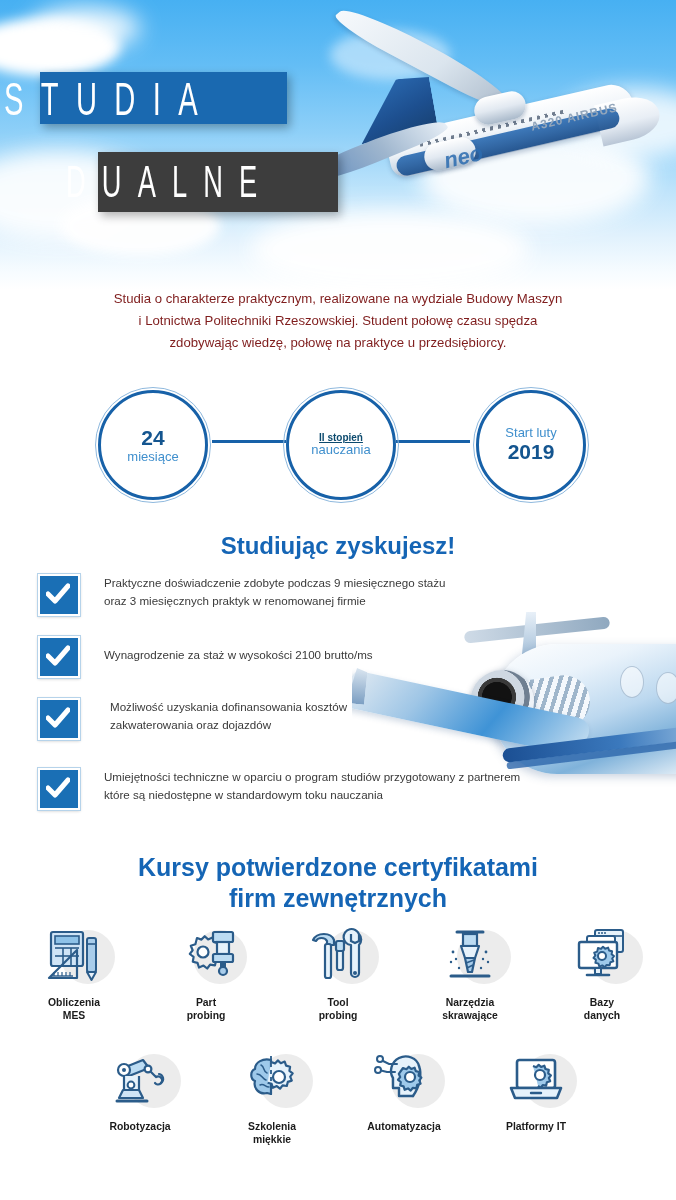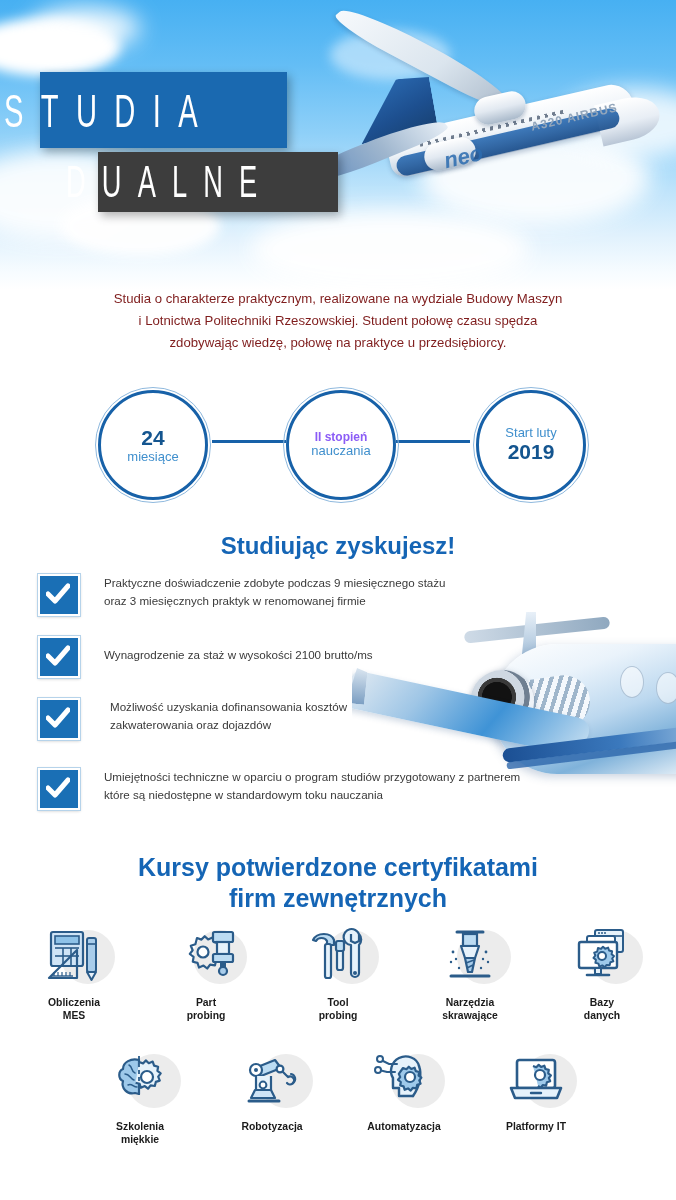--- a/index.html
+++ b/index.html
@@ -89,21 +89,21 @@
   }
   .banner span{
     color:#ffffff;
     font-family:"Liberation Sans Narrow","Liberation Sans",sans-serif;
     font-weight:300;
     transform:scaleX(.62);
     transform-origin:left center;
     white-space:nowrap;
   }
   .banner-studia{
-    left:40px;top:72px;width:247px;height:76px;background:#1a69b0;
+    left:40px;top:72px;width:247px;height:52px;background:#1a69b0;
     justify-content:center;
   }
   .banner-studia span{font-size:47px;letter-spacing:28px;margin-left:22px;}
   .banner-dualne{
     left:98px;top:152px;width:240px;height:60px;background:#3d3d3d;
     justify-content:center;
   }
   .banner-dualne span{font-size:44px;letter-spacing:26px;margin-left:30px;}
 
   
@@ -119,21 +119,21 @@
     border:3px solid #1761a8;
     display:flex;flex-direction:column;align-items:center;justify-content:center;
     text-align:center;line-height:1.14;
   }
   .badge::after{
     content:"";position:absolute;left:-6px;top:-6px;right:-6px;bottom:-6px;
     border-radius:50%;border:1px solid #8fb9de;
   }
   .badge .big{font-size:21px;font-weight:bold;color:#14558f;}
   .badge .sm{font-size:13px;color:#3f8fcd;}
-  .badge .bold-sm{font-size:12px;font-weight:bold;color:#8b5cf6;}
+  .badge .bold-sm{font-size:10px;font-weight:bold;color:#0c4a6e;text-decoration:underline;}
   .b1{left:98px;top:2px;}
   .b2{left:286px;top:2px;}
   .b3{left:476px;top:2px;}
   .connector{position:absolute;height:3px;background:#1761a8;top:52px;}
   .c-left{left:212px;width:74px;}
   .c-right{left:396px;width:74px;}
 
   
   .sect-title{
     position:absolute;width:676px;text-align:center;
@@ -491,41 +491,20 @@
       </div>
 
     </div>
 
     <div class="row row2">
 
       <div class="course">
         <div class="ico-wrap">
           <div class="ico-shadow"></div>
           <svg class="ico" width="62" height="60" viewBox="0 0 62 60">
-            <path d="M30 10 C22 8, 14 12, 14 19 C9 21, 9 29, 14 31 C12 38, 18 45, 26 43 L30 44 Z" fill="#9ec9ea" stroke="#2b5c8a" stroke-width="2.2" stroke-linejoin="round"></path>
-            <g fill="none" stroke="#2b5c8a" stroke-width="1.5" stroke-linecap="round">
-              <path d="M20 15 C24 17, 22 22, 26 23"></path>
-              <path d="M16 24 C21 24, 21 29, 25 30"></path>
-              <path d="M19 35 C23 33, 24 37, 28 37"></path>
-            </g>
-            <path d="M30 12 l4 1.4 2.8-3 3 2.8 3.9-1.6 1.4 4 4 1.1-.7 4.2 3.3 2.5-2.5 3.3 1.6 3.9-4 1.3-1 4.1-4.2-.6-2.6 3.3-3.2-2.6-3.9 1.7-1.3-4-4-1.1" fill="#e6f2fb" stroke="#2b5c8a" stroke-width="2.2" stroke-linejoin="round"></path>
-            <circle cx="38" cy="27" r="6" fill="#ffffff" stroke="#2b5c8a" stroke-width="2.2"></circle>
-            <line x1="30" y1="6" x2="30" y2="48" stroke="#2b5c8a" stroke-width="1.8" stroke-dasharray="4 3"></line>
-          </svg>
-        </div>
-        <div class="clabel">
-          <div>Szkolenia</div>
-          <div>miękkie</div>
-        </div>
-      </div>
-
-      <div class="course">
-        <div class="ico-wrap">
-          <div class="ico-shadow"></div>
-          <svg class="ico" width="62" height="60" viewBox="0 0 62 60">
             <path d="M14 18 L34 10 L40 18 L20 26 Z" fill="#bcdcf3" stroke="#2b5c8a" stroke-width="2.2" stroke-linejoin="round"></path>
             <circle cx="15" cy="20" r="6" fill="#ffffff" stroke="#2b5c8a" stroke-width="2.2"></circle>
             <circle cx="15" cy="20" r="2" fill="#2b5c8a"></circle>
             <path d="M15 26 L15 40 L30 40 L30 26" fill="#e6f2fb" stroke="#2b5c8a" stroke-width="2.2" stroke-linejoin="round"></path>
             <path d="M14 40 L30 40 L34 48 L10 48 Z" fill="#cfe4f6" stroke="#2b5c8a" stroke-width="2.2" stroke-linejoin="round"></path>
             <line x1="8" y1="51" x2="38" y2="51" stroke="#2b5c8a" stroke-width="3" stroke-linecap="round"></line>
             <circle cx="22" cy="35" r="3.4" fill="#ffffff" stroke="#2b5c8a" stroke-width="2"></circle>
             <circle cx="39" cy="19" r="3.4" fill="#ffffff" stroke="#2b5c8a" stroke-width="2.2"></circle>
             <path d="M42 22 l5 5 M47 27 a4 4 0 1 1 -1 6" fill="none" stroke="#2b5c8a" stroke-width="2.2" stroke-linecap="round"></path>
             <path d="M50 24 a5 5 0 0 1 2 9" fill="none" stroke="#2b5c8a" stroke-width="2.2" stroke-linecap="round"></path>
@@ -534,20 +513,41 @@
         <div class="clabel">
           <div>Robotyzacja</div>
           <div></div>
         </div>
       </div>
 
       <div class="course">
         <div class="ico-wrap">
           <div class="ico-shadow"></div>
           <svg class="ico" width="62" height="60" viewBox="0 0 62 60">
+            <path d="M30 10 C22 8, 14 12, 14 19 C9 21, 9 29, 14 31 C12 38, 18 45, 26 43 L30 44 Z" fill="#9ec9ea" stroke="#2b5c8a" stroke-width="2.2" stroke-linejoin="round"></path>
+            <g fill="none" stroke="#2b5c8a" stroke-width="1.5" stroke-linecap="round">
+              <path d="M20 15 C24 17, 22 22, 26 23"></path>
+              <path d="M16 24 C21 24, 21 29, 25 30"></path>
+              <path d="M19 35 C23 33, 24 37, 28 37"></path>
+            </g>
+            <path d="M30 12 l4 1.4 2.8-3 3 2.8 3.9-1.6 1.4 4 4 1.1-.7 4.2 3.3 2.5-2.5 3.3 1.6 3.9-4 1.3-1 4.1-4.2-.6-2.6 3.3-3.2-2.6-3.9 1.7-1.3-4-4-1.1" fill="#e6f2fb" stroke="#2b5c8a" stroke-width="2.2" stroke-linejoin="round"></path>
+            <circle cx="38" cy="27" r="6" fill="#ffffff" stroke="#2b5c8a" stroke-width="2.2"></circle>
+            <line x1="30" y1="6" x2="30" y2="48" stroke="#2b5c8a" stroke-width="1.8" stroke-dasharray="4 3"></line>
+          </svg>
+        </div>
+        <div class="clabel">
+          <div>Szkolenia</div>
+          <div>miękkie</div>
+        </div>
+      </div>
+
+      <div class="course">
+        <div class="ico-wrap">
+          <div class="ico-shadow"></div>
+          <svg class="ico" width="62" height="60" viewBox="0 0 62 60">
             <path d="M46 16 C44 8, 34 4, 26 8 C18 12, 16 22, 20 28 L20 38 L26 38 L26 46 L40 46" fill="#e6f2fb" stroke="#2b5c8a" stroke-width="2.4" stroke-linejoin="round" stroke-linecap="round"></path>
             <path d="M46 16 C49 24, 47 36, 40 46" fill="none" stroke="#2b5c8a" stroke-width="2.4" stroke-linecap="round"></path>
             <path d="M30 18 l3.4 1.2 2.4-2.5 2.5 2.3 3.3-1.3 1.2 3.4 3.4.9-.6 3.5 2.8 2.1-2.1 2.8 1.3 3.3-3.4 1.1-.8 3.5-3.5-.5-2.2 2.8-2.7-2.2-3.3 1.4-1.1-3.4-3.4-.9.6-3.5-2.8-2.2 2.2-2.7-1.4-3.3z" fill="#9ec9ea" stroke="#2b5c8a" stroke-width="2.2" stroke-linejoin="round"></path>
             <circle cx="37" cy="27" r="5" fill="#ffffff" stroke="#2b5c8a" stroke-width="2.2"></circle>
             <g fill="none" stroke="#2b5c8a" stroke-width="2" stroke-linecap="round">
               <path d="M8 10 L16 14 L24 14"></path>
               <path d="M6 20 L14 22 L22 22"></path>
             </g>
             <circle cx="7" cy="9" r="3" fill="#ffffff" stroke="#2b5c8a" stroke-width="2"></circle>
             <circle cx="5" cy="20" r="3" fill="#ffffff" stroke="#2b5c8a" stroke-width="2"></circle>

